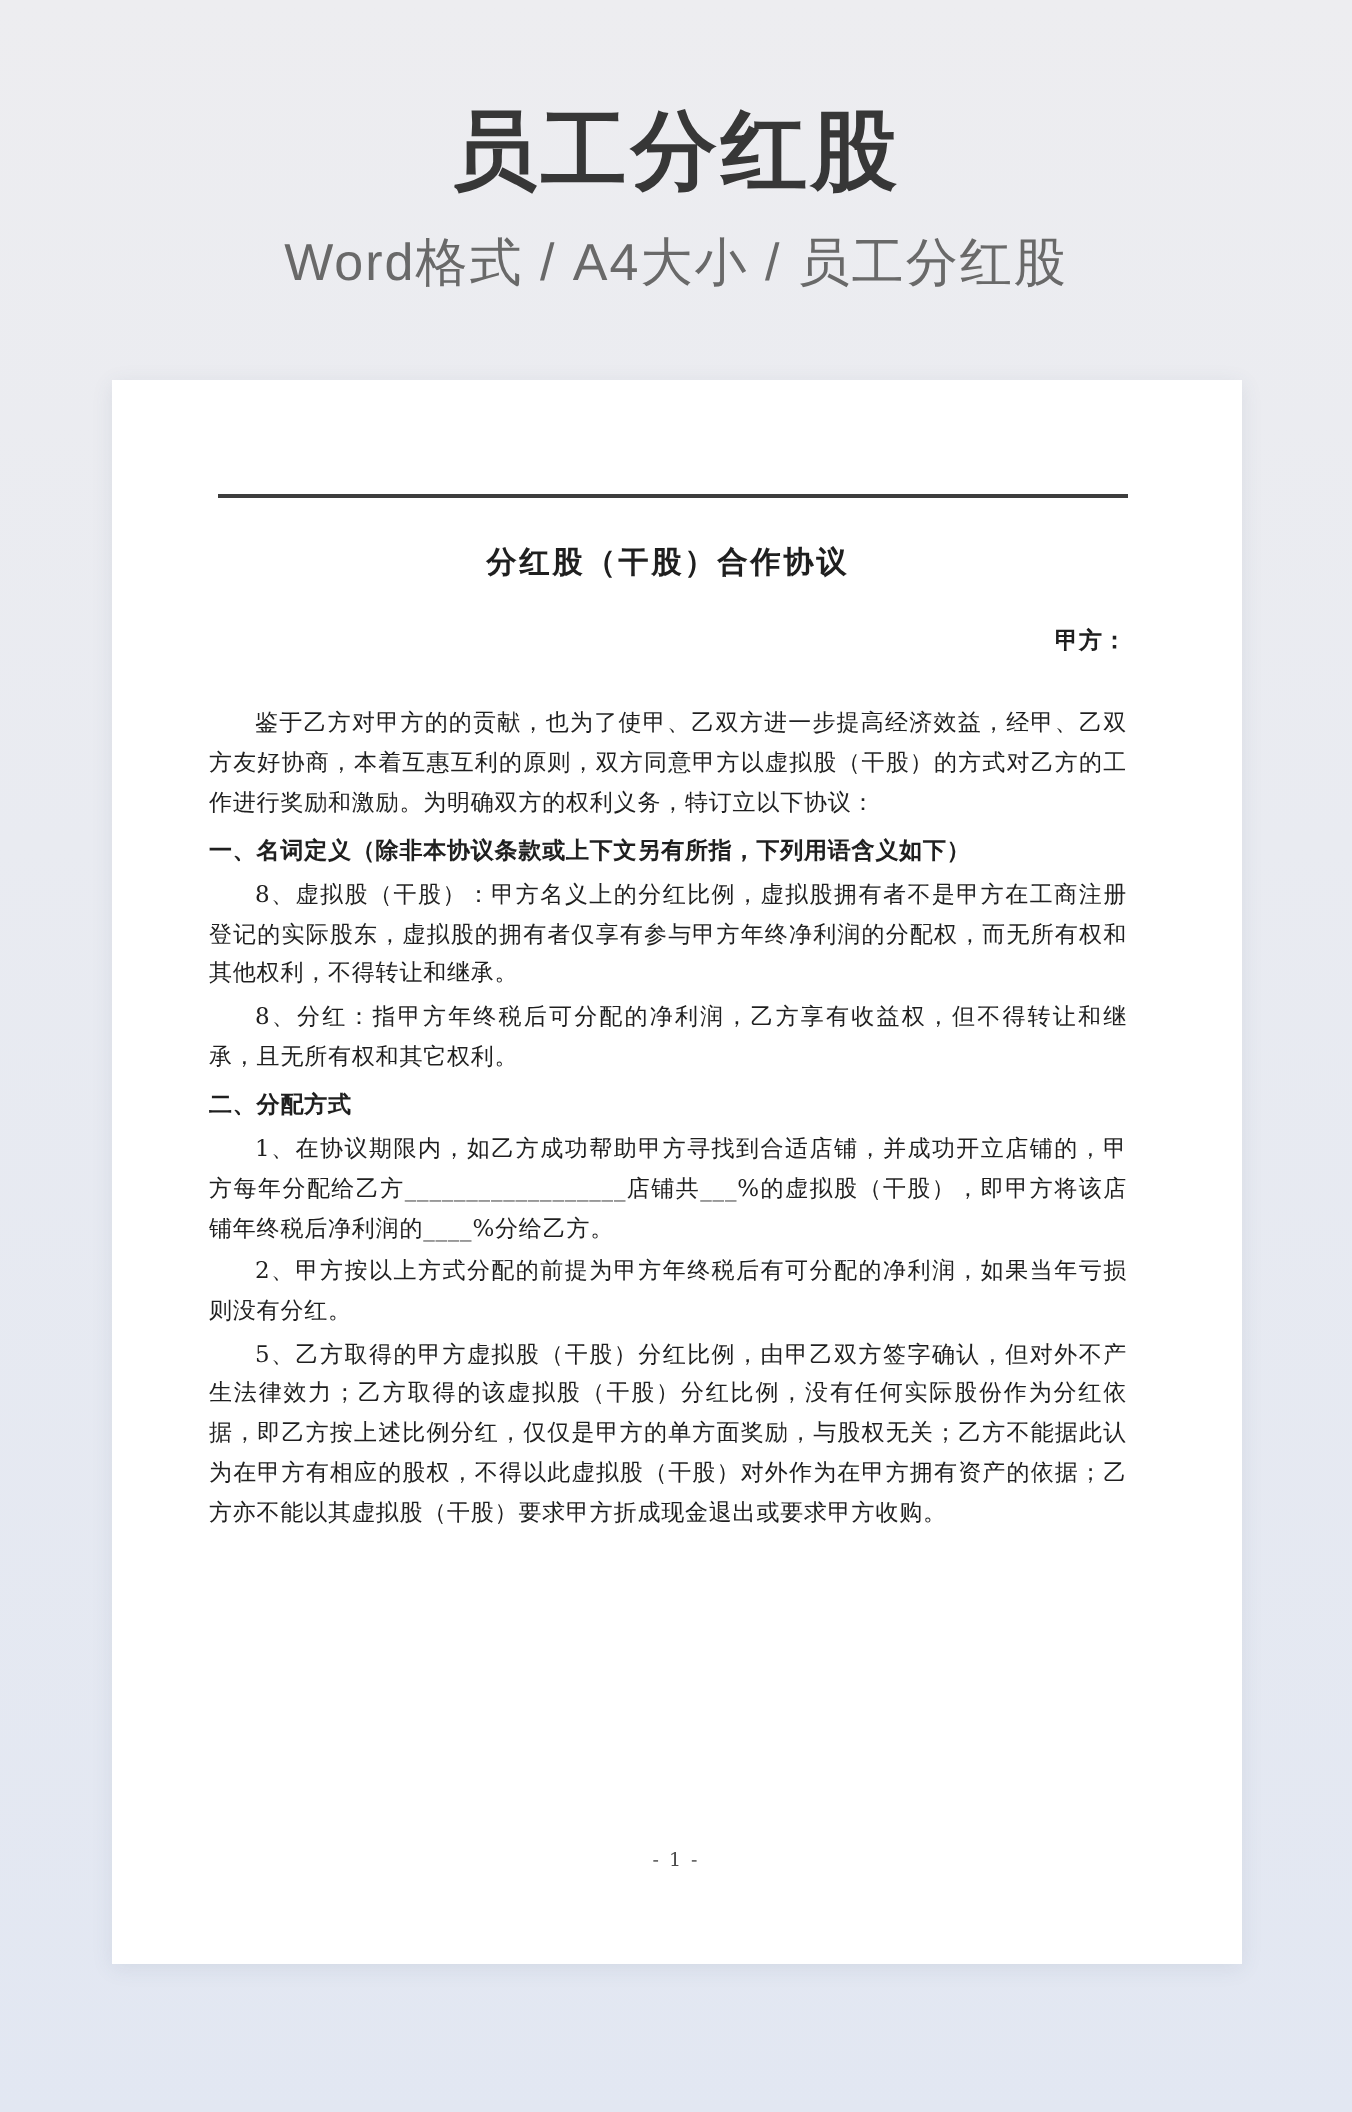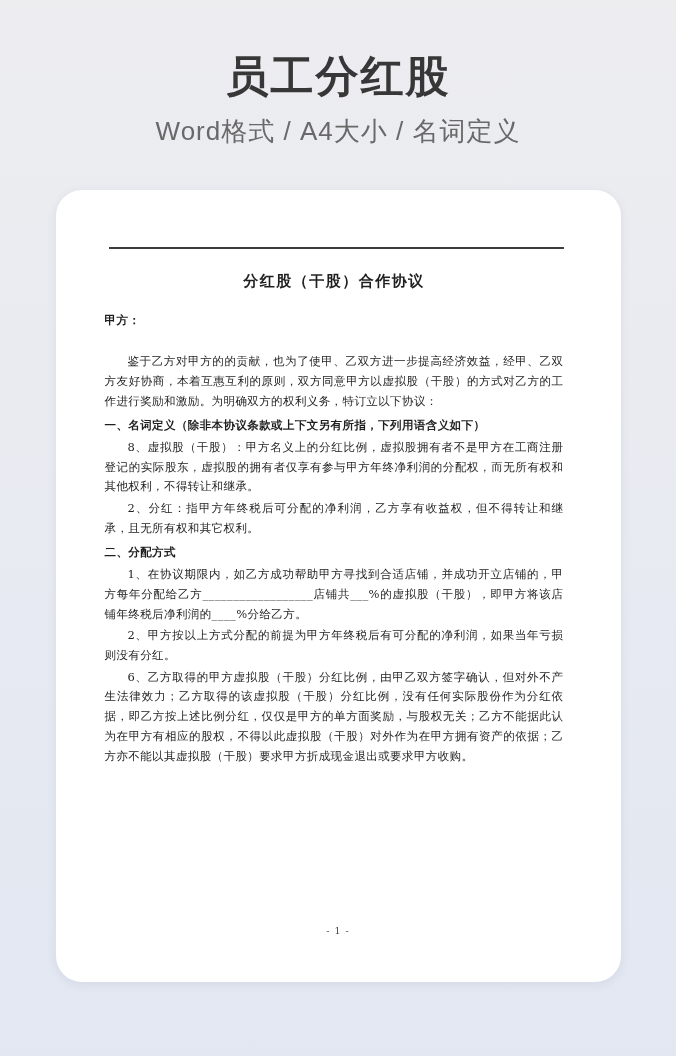--- a/index.html
+++ b/index.html
@@ -30,40 +30,40 @@
     position: relative;
     width: 565px;
     height: 792px;
     margin: 41px auto 0 auto;
     background: #ffffff;
     box-shadow: 0 2px 10px rgba(70, 85, 120, 0.10);
     box-sizing: border-box;
     padding: 57px 57px 0 49px;
     font-family: "DejaVu Serif", serif;
     color: #1f1f1f;
-    border-radius: 26px;
   }
   .top-rule {
     height: 0;
     border-top: 2px solid #3d3d3d;
     margin-left: 4px;
   }
   .doc-title {
     margin-top: 24px;
     text-align: center;
     font-size: 15px;
     font-weight: bold;
     letter-spacing: 1.5px;
     line-height: 17px;
   }
   .party {
     font-size: 11.5px;
     font-weight: bold;
     line-height: 17px;
     letter-spacing: 0.5px;
+    text-align: right;
   }
   .party-a { margin-top: 22px; }
   .party-b { margin-top: 12px; }
   .para, .heading {
     margin: 2px 0;
     font-size: 11.5px;
     line-height: 19.7px;
     letter-spacing: 0.4px;
     text-align: justify;
   }
@@ -80,44 +80,44 @@
     letter-spacing: 1px;
   }
 </style>
 </head>
 <body>
 
 <div class="page">
 
   <div class="hero">
     <h1 class="hero-title">员工分红股</h1>
-    <div class="hero-subtitle">Word格式 / A4大小 / 名词定义</div>
+    <div class="hero-subtitle">Word格式 / A4大小 / 员工分红股</div>
   </div>
 
   <div class="paper">
     <div class="top-rule"></div>
 
     <div class="doc-title">分红股（干股）合作协议</div>
 
     <div class="party party-a">甲方：</div>
 
 
     <p class="para first">鉴于乙方对甲方的的贡献，也为了使甲、乙双方进一步提高经济效益，经甲、乙双方友好协商，本着互惠互利的原则，双方同意甲方以虚拟股（干股）的方式对乙方的工作进行奖励和激励。为明确双方的权利义务，特订立以下协议：</p>
 
     <p class="heading">一、名词定义（除非本协议条款或上下文另有所指，下列用语含义如下）</p>
 
     <p class="para">8、虚拟股（干股）：甲方名义上的分红比例，虚拟股拥有者不是甲方在工商注册登记的实际股东，虚拟股的拥有者仅享有参与甲方年终净利润的分配权，而无所有权和其他权利，不得转让和继承。</p>
 
-    <p class="para">2、分红：指甲方年终税后可分配的净利润，乙方享有收益权，但不得转让和继承，且无所有权和其它权利。</p>
+    <p class="para">8、分红：指甲方年终税后可分配的净利润，乙方享有收益权，但不得转让和继承，且无所有权和其它权利。</p>
 
     <p class="heading">二、分配方式</p>
 
     <p class="para">1、在协议期限内，如乙方成功帮助甲方寻找到合适店铺，并成功开立店铺的，甲方每年分配给乙方__________________店铺共___%的虚拟股（干股），即甲方将该店铺年终税后净利润的____%分给乙方。</p>
 
     <p class="para">2、甲方按以上方式分配的前提为甲方年终税后有可分配的净利润，如果当年亏损则没有分红。</p>
 
-    <p class="para">6、乙方取得的甲方虚拟股（干股）分红比例，由甲乙双方签字确认，但对外不产生法律效力；乙方取得的该虚拟股（干股）分红比例，没有任何实际股份作为分红依据，即乙方按上述比例分红，仅仅是甲方的单方面奖励，与股权无关；乙方不能据此认为在甲方有相应的股权，不得以此虚拟股（干股）对外作为在甲方拥有资产的依据；乙方亦不能以其虚拟股（干股）要求甲方折成现金退出或要求甲方收购。</p>
+    <p class="para">5、乙方取得的甲方虚拟股（干股）分红比例，由甲乙双方签字确认，但对外不产生法律效力；乙方取得的该虚拟股（干股）分红比例，没有任何实际股份作为分红依据，即乙方按上述比例分红，仅仅是甲方的单方面奖励，与股权无关；乙方不能据此认为在甲方有相应的股权，不得以此虚拟股（干股）对外作为在甲方拥有资产的依据；乙方亦不能以其虚拟股（干股）要求甲方折成现金退出或要求甲方收购。</p>
 
 
     <div class="page-number">- 1 -</div>
   </div>
 
 </div>
 
 </body></html>

